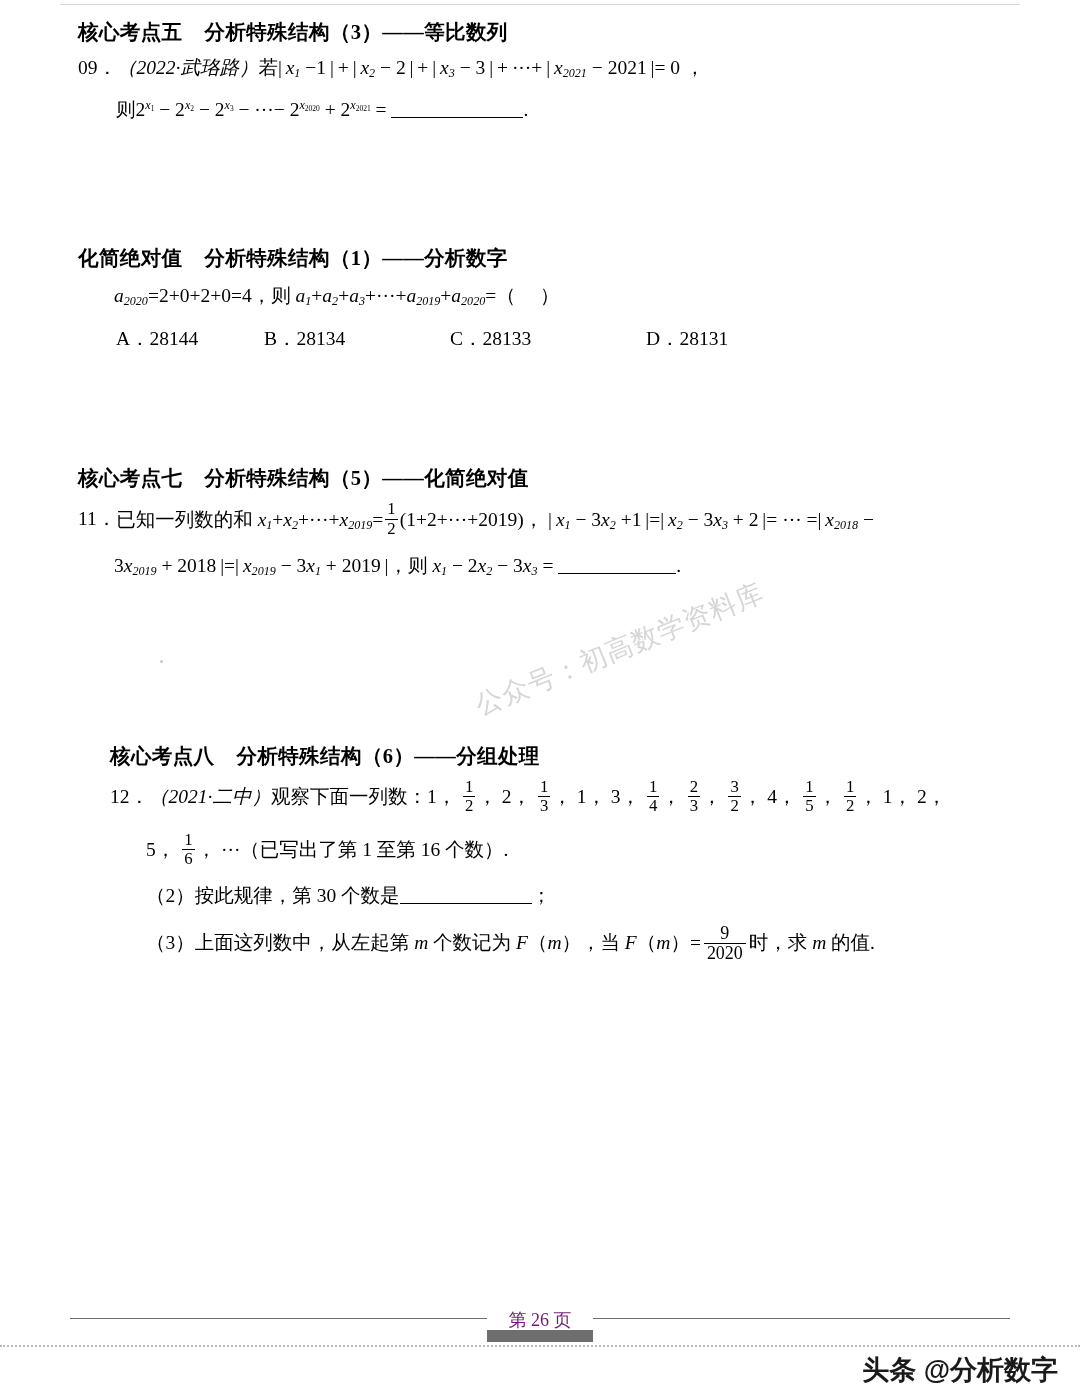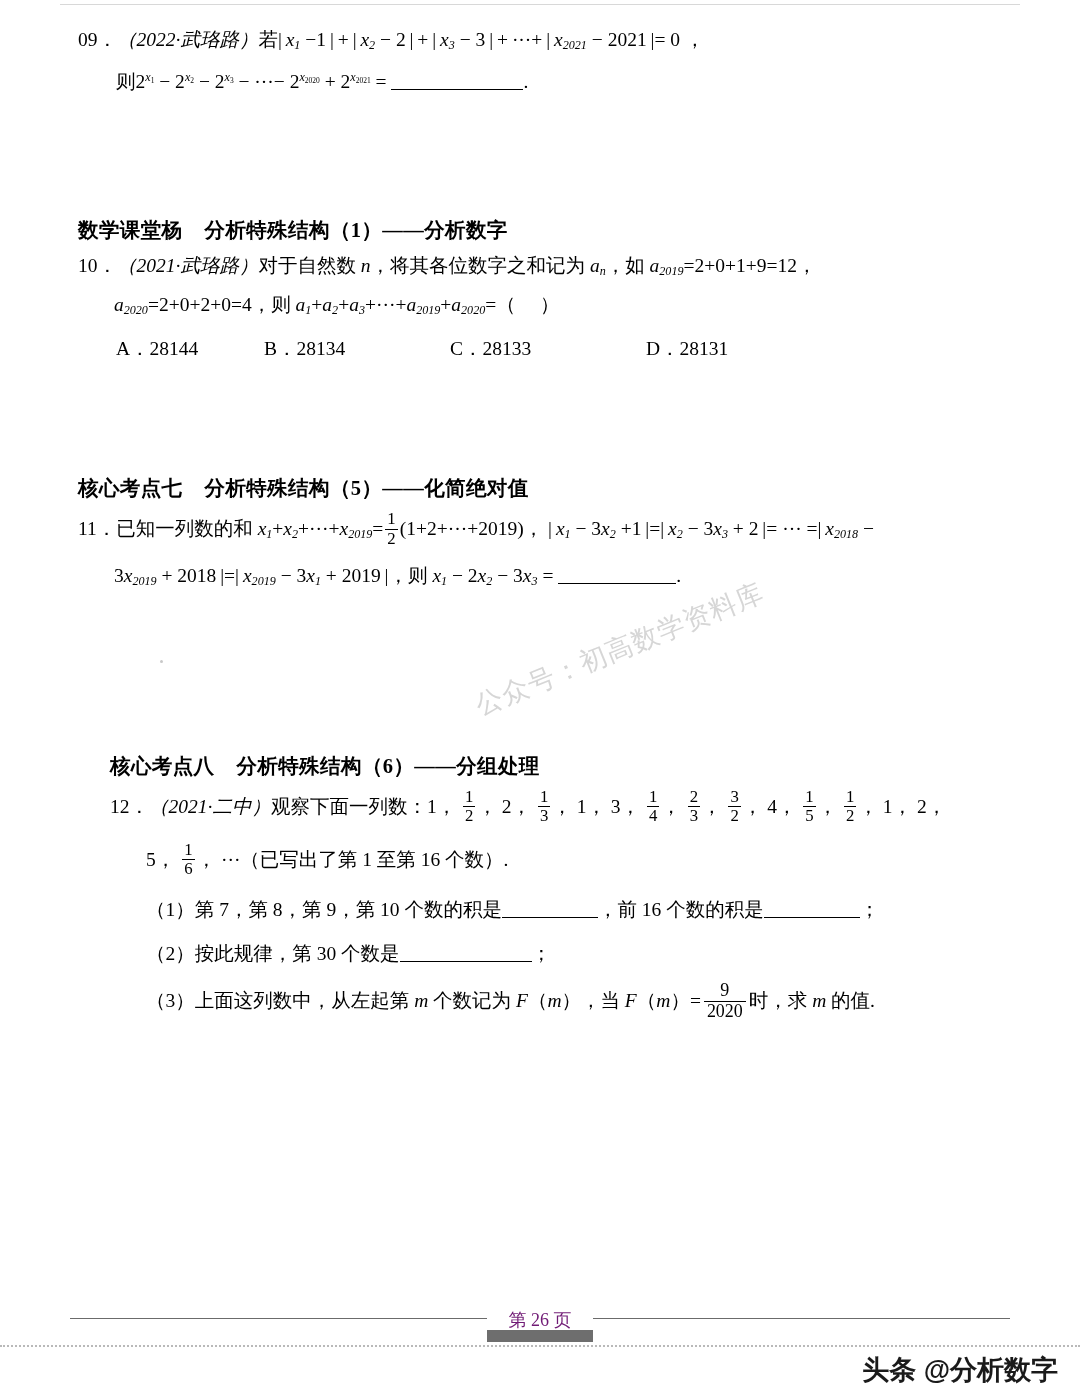--- a/index.html
+++ b/index.html
@@ -178,38 +178,38 @@
 </style>
 </head>
 <body>
 
 <div class="page">
   <div class="page-topline"></div>
 
   <div class="content">
 
     <div>
+      <p class="heading">
+        <span>核心考点五</span><span class="gap"></span><span>分析特殊结构（3）——等比数列</span>
+      </p>
 
       <p class="qline" style="margin-top:6px;">
         <span>09．</span><span class="src">（2022·武珞路）</span><span>若</span><span>| <span class="ital">x</span><sub>1</sub> −1 | + | <span class="ital">x</span><sub>2</sub> − 2 | + | <span class="ital">x</span><sub>3</sub> − 3 | + ···+ | <span class="ital">x</span><sub>2021</sub> − 2021 |= 0 ，</span>
       </p>
 
       <p class="qline indent1" style="margin-top:10px;">
         <span>则</span><span>2<sup><span class="ital">x</span><sub class="up">1</sub></sup> − 2<sup><span class="ital">x</span><sub class="up">2</sub></sup> − 2<sup><span class="ital">x</span><sub class="up">3</sub></sup> − ···− 2<sup><span class="ital">x</span><sub class="up">2020</sub></sup> + 2<sup><span class="ital">x</span><sub class="up">2021</sub></sup> = <span class="blank-l"></span>.</span>
       </p>
     </div>
 
     <div style="margin-top:118px;">
       <p class="heading">
-        <span>数学课堂杨</span><span class="gap"></span><span>分析特殊结构（1）——分析数字</span>
-      </p>
-
-      <p class="qline" style="margin-top:6px;">
-        <span>10．</span><span class="src">（2021·武珞路）</span><span>对于自然数 <span class="ital">n</span>，将其各位数字之和记为 <span class="ital">a</span><sub>n</sub>，如 <span class="ital">a</span><sub>2019</sub>=2+0+1+9=12，</span>
-      </p>
+        <span>化简绝对值</span><span class="gap"></span><span>分析特殊结构（1）——分析数字</span>
+      </p>
+
 
       <p class="qline indent2" style="margin-top:8px;">
         <span><span class="ital">a</span><sub>2020</sub>=2+0+2+0=4，则 <span class="ital">a</span><sub>1</sub>+<span class="ital">a</span><sub>2</sub>+<span class="ital">a</span><sub>3</sub>+···+<span class="ital">a</span><sub>2019</sub>+<span class="ital">a</span><sub>2020</sub>=（&nbsp;&nbsp;&nbsp;&nbsp;&nbsp;）</span>
       </p>
 
       <p class="choices" style="margin-top:14px;">
         <span class="ch ch-a"><span>A．</span><span>28144</span></span><span class="ch ch-b"><span>B．</span><span>28134</span></span><span class="ch ch-c"><span>C．</span><span>28133</span></span><span class="ch"><span>D．</span><span>28131</span></span>
       </p>
     </div>
 
@@ -233,23 +233,20 @@
       </p>
 
       <p class="qline" style="margin-top:8px;">
         <span>12．</span><span class="src">（2021·二中）</span><span>观察下面一列数：1，&nbsp;<span class="frac"><span class="num">1</span><span class="den">2</span></span>，&nbsp;2，&nbsp;<span class="frac"><span class="num">1</span><span class="den">3</span></span>，&nbsp;1，&nbsp;3，&nbsp;<span class="frac"><span class="num">1</span><span class="den">4</span></span>，&nbsp;<span class="frac"><span class="num">2</span><span class="den">3</span></span>，&nbsp;<span class="frac"><span class="num">3</span><span class="den">2</span></span>，&nbsp;4，&nbsp;<span class="frac"><span class="num">1</span><span class="den">5</span></span>，&nbsp;<span class="frac"><span class="num">1</span><span class="den">2</span></span>，&nbsp;1，&nbsp;2，</span>
       </p>
 
       <p class="qline indent2" style="margin-top:16px;">
         <span>5，&nbsp;<span class="frac"><span class="num">1</span><span class="den">6</span></span>，&nbsp;···（已写出了第 1 至第 16 个数）.</span>
       </p>
 
-      <p class="qline indent2" style="margin-top:16px;">
-        <span>（1）第 7，第 8，第 9，第 10 个数的积是<span class="blank-s"></span>，前 16 个数的积是<span class="blank-s"></span>；</span>
-      </p>
 
       <p class="qline indent2" style="margin-top:12px;">
         <span>（2）按此规律，第 30 个数是<span class="blank-l"></span>；</span>
       </p>
 
       <p class="qline indent2" style="margin-top:12px;">
         <span>（3）上面这列数中，从左起第 <span class="ital">m</span> 个数记为 <span class="ital">F</span>（<span class="ital">m</span>），当 <span class="ital">F</span>（<span class="ital">m</span>）=<span class="frac-big"><span class="num">9</span><span class="den">2020</span></span>时，求 <span class="ital">m</span> 的值.</span>
       </p>
     </div>
 

